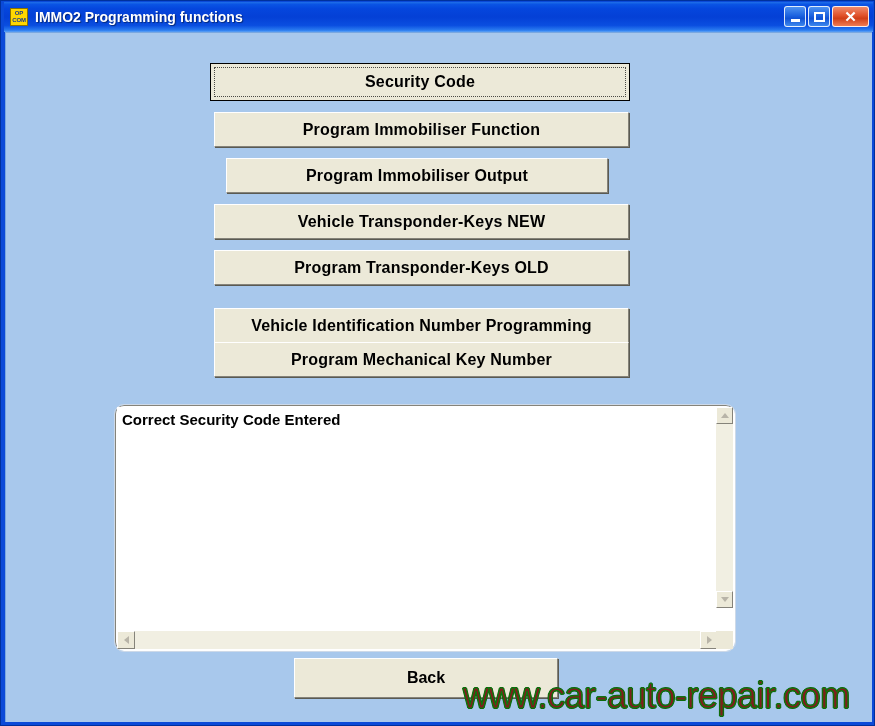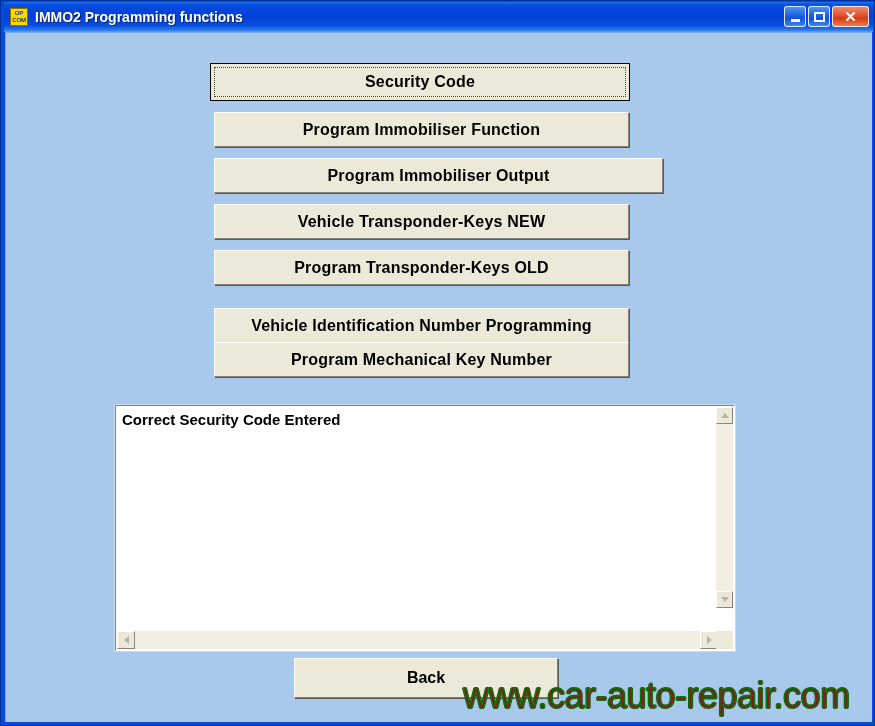--- a/index.html
+++ b/index.html
@@ -183,20 +183,21 @@
     top: 403px;
     width: 620px;
     height: 246px;
     background: #ffffff;
     box-sizing: border-box;
     border-top: 1px solid #85837a;
     border-left: 1px solid #85837a;
     border-right: 1px solid #ffffff;
     border-bottom: 1px solid #ffffff;
     outline: 1px solid #cdd9e8;
+    border-radius: 9px;
   }
   .textarea-inner {
     position: absolute;
     left: 1px; top: 1px;
     width: 600px;
     height: 200px;
     background: #ffffff;
     overflow: hidden;
     padding: 4px 5px;
     box-sizing: border-box;
@@ -343,21 +344,21 @@
 
     <div class="btn" style="left:208px; top:79px; width:415px; height:35px;">
       <span class="btn-label">Program Immobiliser Function</span>
     </div>
 
     <div class="btn focused" style="left:204px; top:30px; width:420px; height:38px;">
       <div class="focus-ring"></div>
       <span class="btn-label">Security Code</span>
     </div>
 
-    <div class="btn" style="left:208px; top:125px; width:449px; height:35px;">
+    <div class="btn" style="left:220px; top:125px; width:382px; height:35px;">
       <span class="btn-label">Program Immobiliser Output</span>
     </div>
 
     <div class="btn" style="left:208px; top:171px; width:415px; height:35px;">
       <span class="btn-label">Vehicle Transponder-Keys NEW</span>
     </div>
 
     <div class="btn" style="left:208px; top:217px; width:415px; height:35px;">
       <span class="btn-label">Program Transponder-Keys OLD</span>
     </div>

